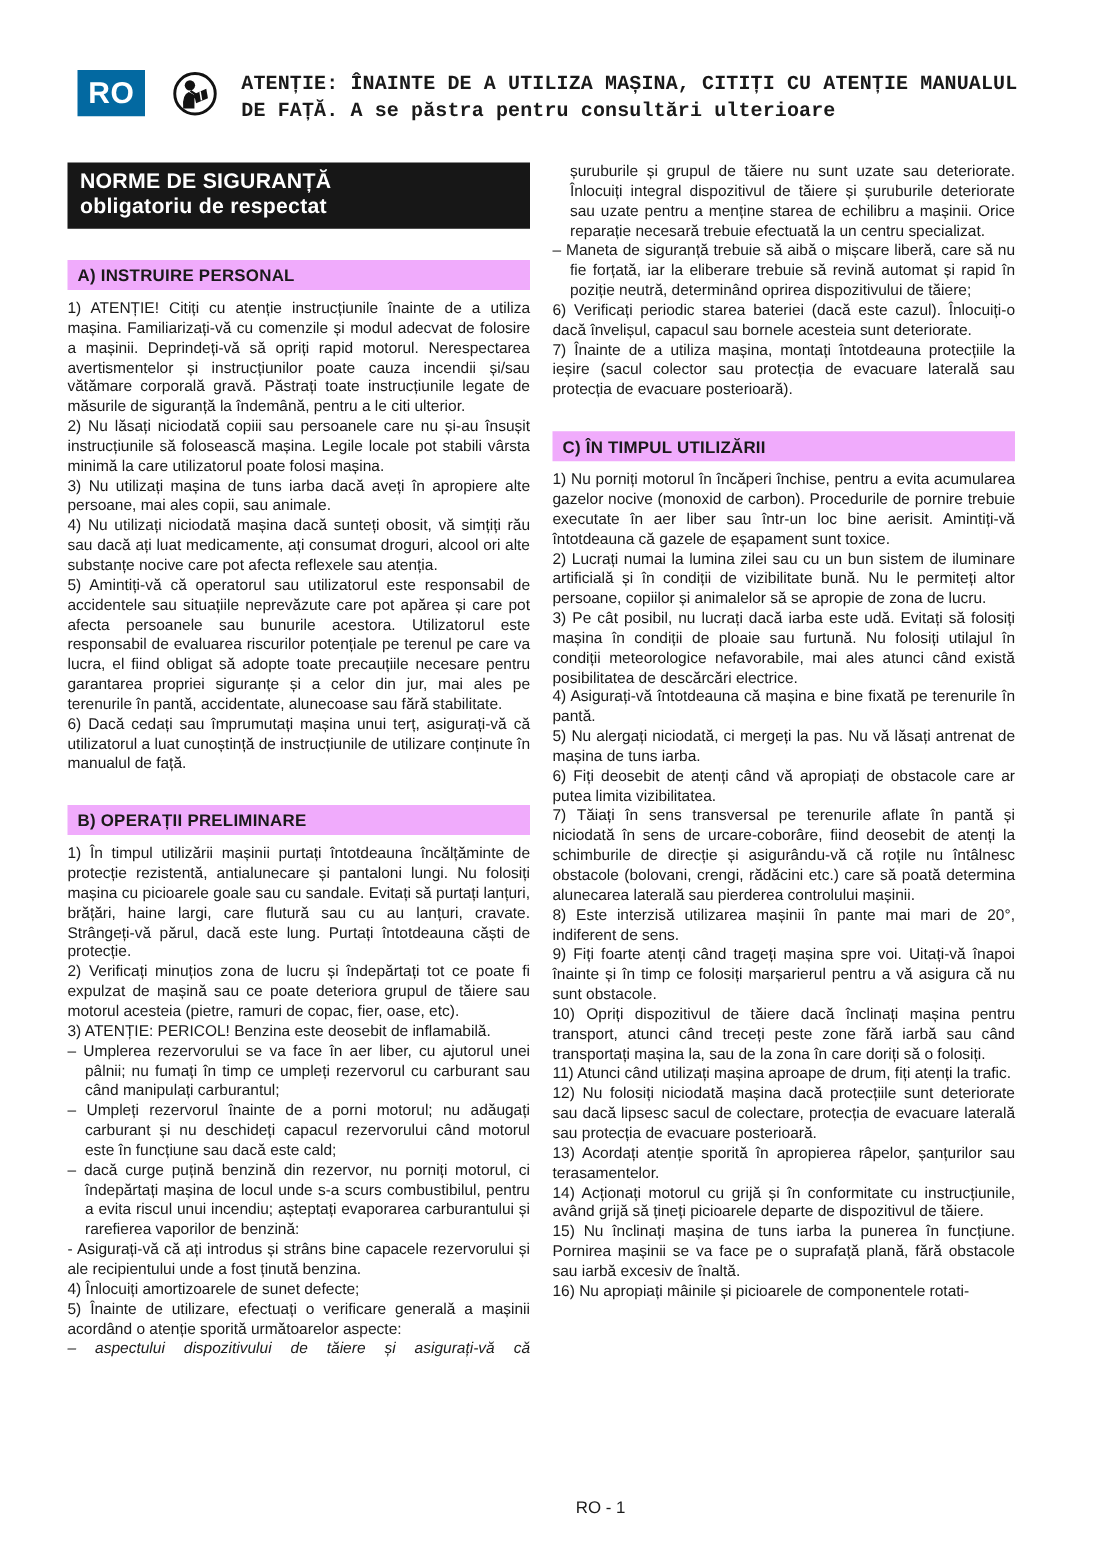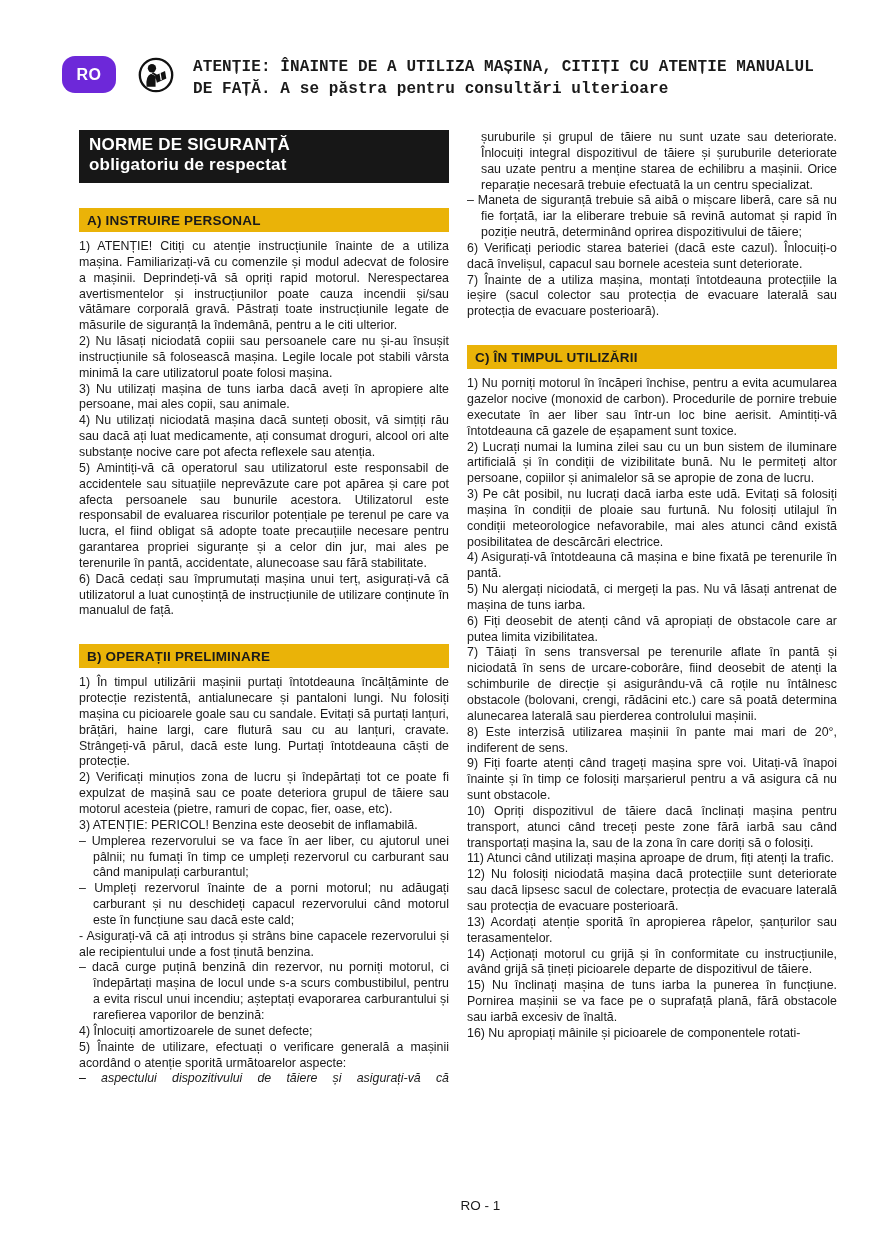--- a/index.html
+++ b/index.html
@@ -7,37 +7,37 @@
     position:relative;
     width:875px;height:1241px;
     background:#ffffff;
     font-family:"Liberation Sans","DejaVu Sans",sans-serif;
     color:#1a1a1a;
     overflow:hidden;
   }
   
   .header{position:absolute;top:56px;left:62px;right:52px;display:flex;align-items:flex-start;}
   .ro-badge{
-    width:54px;height:37px;background:#6d28d9;color:#ffffff;
-    font-weight:bold;font-size:16px;display:flex;align-items:center;justify-content:center;
-    letter-spacing:0.5px;flex:none;border-radius:13px;
+    width:54px;height:37px;background:#0369a1;color:#ffffff;
+    font-weight:bold;font-size:24px;display:flex;align-items:center;justify-content:center;
+    letter-spacing:0.5px;flex:none;
   }
   .manual-icon{margin-left:22px;margin-top:1px;flex:none;}
   .header-title{
     margin-left:19px;font-weight:bold;font-size:16px;line-height:22px;letter-spacing:0.1px;font-family:Liberation Mono, monospace;
   }
   
-  .columns{position:absolute;top:130px;left:79px;width:758px;display:flex;gap:18px;}
+  .columns{position:absolute;top:130px;left:54px;width:758px;display:flex;gap:18px;}
   .col{width:370px;flex:none;}
   .black-banner{
     background:#171717;color:#ffffff;font-weight:bold;
     font-size:17px;line-height:20px;padding:5px 10px 8px 10px;letter-spacing:0.2px;
   }
   .section-banner{
-    background:#eab308;font-weight:bold;font-size:13.5px;
+    background:#f0abfc;font-weight:bold;font-size:13.5px;
     padding:5px 8px 4px 8px;margin-top:25px;margin-bottom:7px;letter-spacing:0.2px;
   }
   .col .section-banner:first-child{margin-top:2px;}
   .body-text{font-size:12.4px;line-height:15.85px;}
   .para{margin:0;text-align:justify;}
   .para.hang{padding-left:14px;text-indent:-14px;}
   .para.indent{padding-left:14px;}
   .para.justify-last{text-align-last:justify;font-style:italic;}
   
   .footer{
@@ -84,22 +84,22 @@
           <p class="para normal">5) Amintiți-vă că operatorul sau utilizatorul este responsabil de accidentele sau situațiile neprevăzute care pot apărea și care pot afecta persoanele sau bunurile acestora. Utilizatorul este responsabil de evaluarea riscurilor potențiale pe terenul pe care va lucra, el fiind obligat să adopte toate precauțiile necesare pentru garantarea propriei siguranțe și a celor din jur, mai ales pe terenurile în pantă, accidentate, alunecoase sau fără stabilitate.</p>
           <p class="para normal">6) Dacă cedați sau împrumutați mașina unui terț, asigurați-vă că utilizatorul a luat cunoștință de instrucțiunile de utilizare conținute în manualul de față.</p>
         </div>
       <div class="section-banner">B) OPERAȚII PRELIMINARE</div>
       <div class="body-text">
           <p class="para normal">1) În timpul utilizării mașinii purtați întotdeauna încălțăminte de protecție rezistentă, antialunecare și pantaloni lungi. Nu folosiți mașina cu picioarele goale sau cu sandale. Evitați să purtați lanțuri, brățări, haine largi, care flutură sau cu au lanțuri, cravate. Strângeți-vă părul, dacă este lung. Purtați întotdeauna căști de protecție.</p>
           <p class="para normal">2) Verificați minuțios zona de lucru și îndepărtați tot ce poate fi expulzat de mașină sau ce poate deteriora grupul de tăiere sau motorul acesteia (pietre, ramuri de copac, fier, oase, etc).</p>
           <p class="para normal">3) ATENȚIE: PERICOL! Benzina este deosebit de inflamabilă.</p>
           <p class="para hang">–  Umplerea rezervorului se va face în aer liber, cu ajutorul unei pâlnii; nu fumați în timp ce umpleți rezervorul cu carburant sau când manipulați carburantul;</p>
           <p class="para hang">–  Umpleți rezervorul înainte de a porni motorul; nu adăugați carburant și nu deschideți capacul rezervorului când motorul este în funcțiune sau dacă este cald;</p>
+          <p class="para hang">–  dacă curge puțină benzină din rezervor, nu porniți motorul, ci îndepărtați mașina de locul unde s-a scurs combustibilul, pentru a evita riscul unui incendiu; așteptați evaporarea carburantului și rarefierea vaporilor de benzină:</p>
           <p class="para normal">- Asigurați-vă că ați introdus și strâns bine capacele rezervorului și ale recipientului unde a fost ținută benzina.</p>
-          <p class="para hang">–  dacă curge puțină benzină din rezervor, nu porniți motorul, ci îndepărtați mașina de locul unde s-a scurs combustibilul, pentru a evita riscul unui incendiu; așteptați evaporarea carburantului și rarefierea vaporilor de benzină:</p>
           <p class="para normal">4) Înlocuiți amortizoarele de sunet defecte;</p>
           <p class="para normal">5) Înainte de utilizare, efectuați o verificare generală a mașinii acordând o atenție sporită următoarelor aspecte:</p>
           <p class="para hang justify-last">– aspectului dispozitivului de tăiere și asigurați-vă că</p>
         </div>
     </div>
 
     <div class="col">
       <div class="body-text">
           <p class="para indent">șuruburile și grupul de tăiere nu sunt uzate sau deteriorate. Înlocuiți integral dispozitivul de tăiere și șuruburile deteriorate sau uzate pentru a menține starea de echilibru a mașinii. Orice reparație necesară trebuie efectuată la un centru specializat.</p>
           <p class="para hang">–  Maneta de siguranță trebuie să aibă o mișcare liberă, care să nu fie forțată, iar la eliberare trebuie să revină automat și rapid în poziție neutră, determinând oprirea dispozitivului de tăiere;</p>

